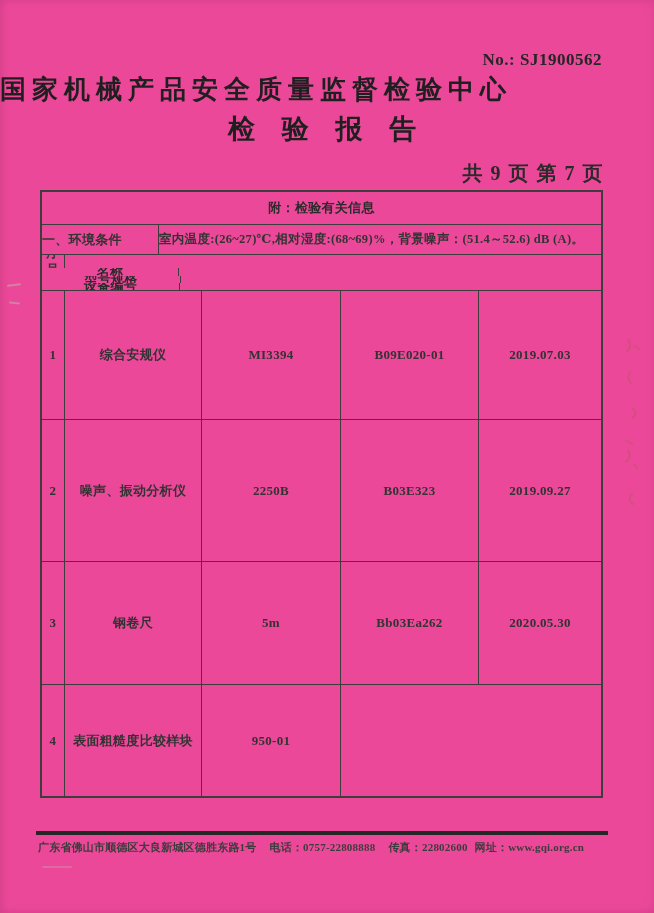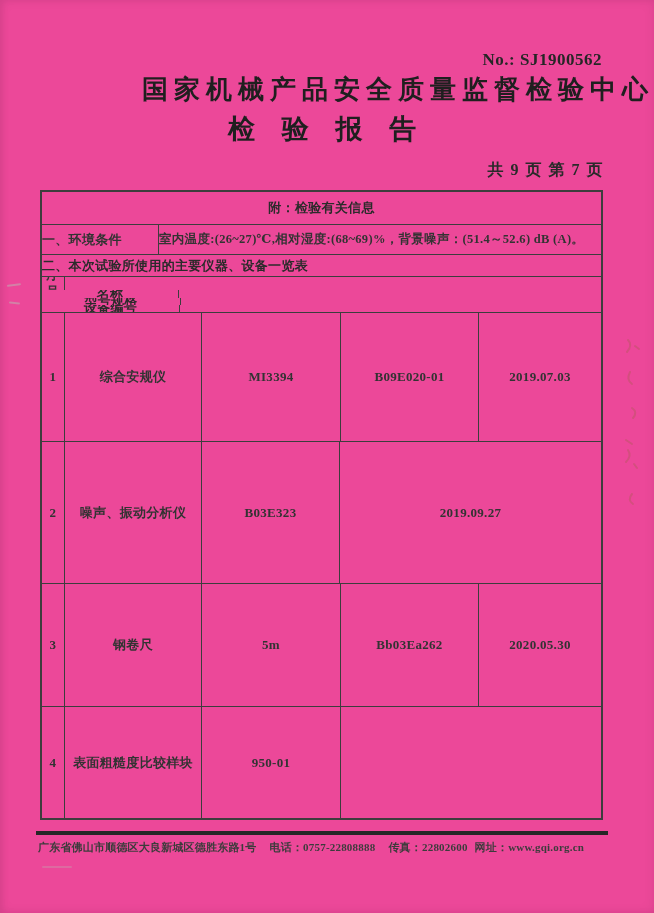--- a/index.html
+++ b/index.html
@@ -15,33 +15,33 @@
   }
 
   
   .report-no {
     position:absolute; top:50px; right:52px;
     font-size:17px; font-weight:600; letter-spacing:0.5px;
     color:#262626;
   }
   .org-name {
     position:absolute; top:72px; left:0; width:100%;
-    text-align:right; white-space:nowrap;
+    text-align:left; white-space:nowrap;
     font-size:26px; font-weight:bold; letter-spacing:6px;
     color:#1f1f1f;
   }
   .report-title {
     position:absolute; top:111px; left:0; width:100%;
     text-align:center; white-space:nowrap;
     font-size:27px; font-weight:bold; letter-spacing:10px;
     color:#1f1f1f;
   }
   .page-indicator {
     position:absolute; top:160px; right:50px;
-    font-size:16px; font-weight:bold; letter-spacing:1.5px;
+    font-size:20px; font-weight:bold; letter-spacing:1.5px;
     color:#2a2a2a;
   }
 
   
   .info-table {
     position:absolute; left:40px; top:190px;
     width:563px; box-sizing:border-box;
     border:2px solid #3d3d3d;
     font-size:13px;
   }
@@ -118,23 +118,20 @@
 
     <div class="t-row first h-att">
       <div class="t-cell last c-full bold" style="justify-content:center;">附：检验有关信息</div>
     </div>
 
     <div class="t-row h-env">
       <div class="t-cell left c-envlabel">一、环境条件</div>
       <div class="t-cell last left c-envvalue">室内温度:(26~27)℃,相对湿度:(68~69)%，背景噪声：(51.4～52.6) dB (A)。</div>
     </div>
 
-    <div class="t-row h-sec">
-      <div class="t-cell last left c-full bold">二、本次试验所使用的主要仪器、设备一览表</div>
-    </div>
 
     <div class="t-row h-head">
       <div class="t-cell c-no">
         <span class="seq-wrap">序号</span>
       </div>
       <div class="t-cell c-name bold">名称</div>
       <div class="t-cell c-model bold">型号规格</div>
       <div class="t-cell c-dev bold">设备编号</div>
     </div>
 
@@ -142,20 +139,21 @@
       <div class="t-cell c-no">1</div>
       <div class="t-cell c-name">综合安规仪</div>
       <div class="t-cell c-model">MI3394</div>
       <div class="t-cell c-dev">B09E020-01</div>
       <div class="t-cell last c-date">2019.07.03</div>
     </div>
 
     <div class="t-row h-r2">
       <div class="t-cell c-no">2</div>
       <div class="t-cell c-name">噪声、振动分析仪</div>
+      <div class="t-cell c-model">2250B</div>
       <div class="t-cell c-dev">B03E323</div>
       <div class="t-cell last c-date">2019.09.27</div>
     </div>
 
     <div class="t-row h-r3">
       <div class="t-cell c-no">3</div>
       <div class="t-cell c-name">钢卷尺</div>
       <div class="t-cell c-model">5m</div>
       <div class="t-cell c-dev">Bb03Ea262</div>
       <div class="t-cell last c-date">2020.05.30</div>

